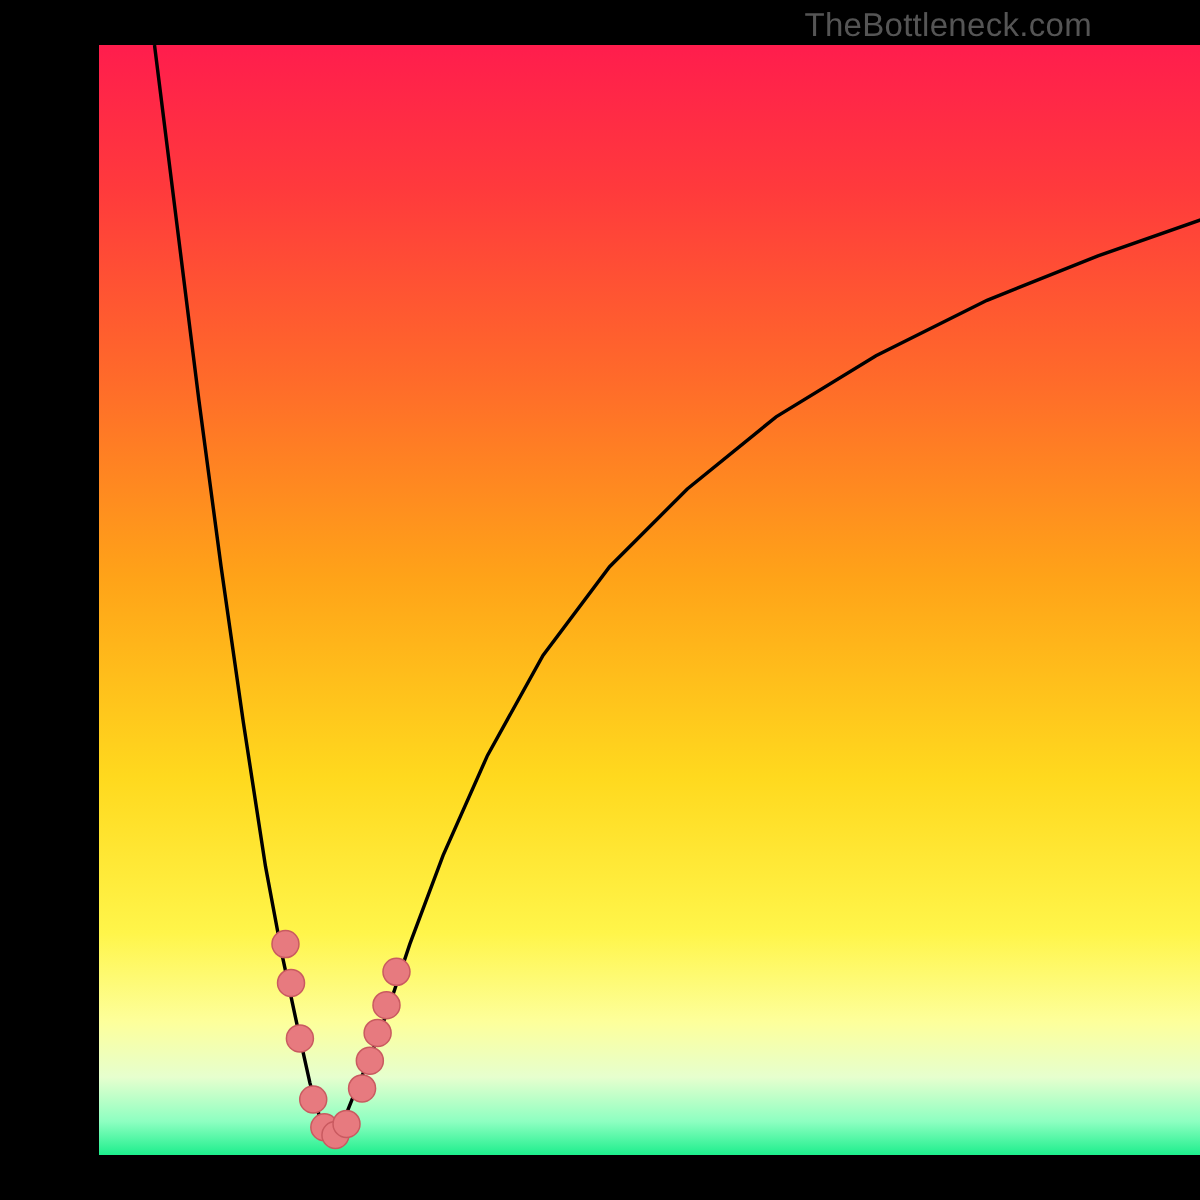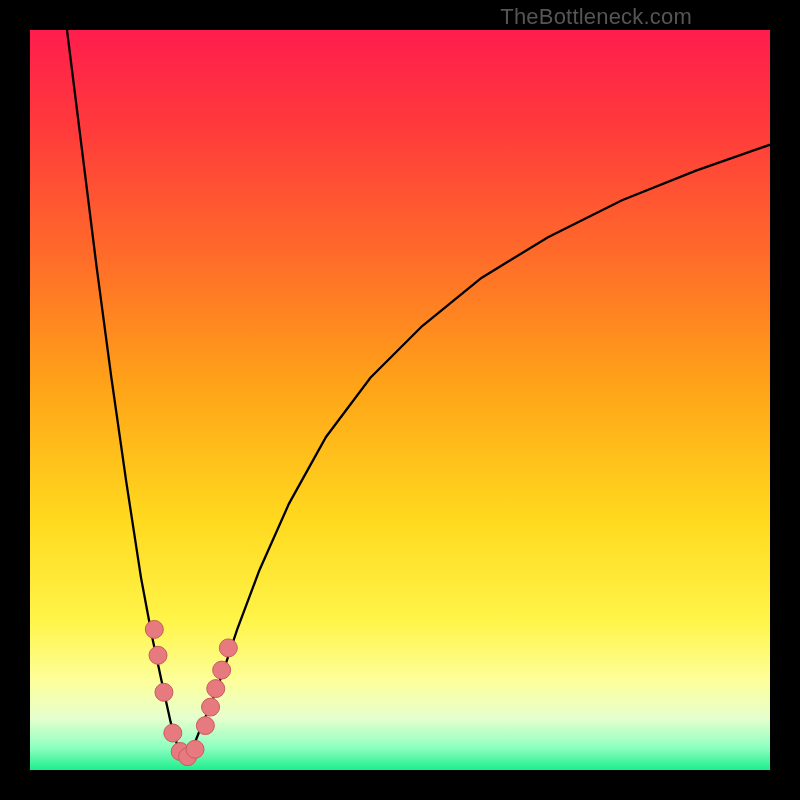--- a/index.html
+++ b/index.html
@@ -9,20 +9,21 @@
     height: 800px;
     overflow: hidden;
     background: #000;
     font-family: Arial, Helvetica, sans-serif;
   }
   .outer {
     width: 700px;
     height: 800px;
     background: #000;
     position: relative;
+    margin-left: 36px;
   }
   .plot-wrap {
     position: absolute;
     left: 30px;
     top: 30px;
     width: 740px;
     height: 740px;
   }
   .plot {
     width: 740px;

